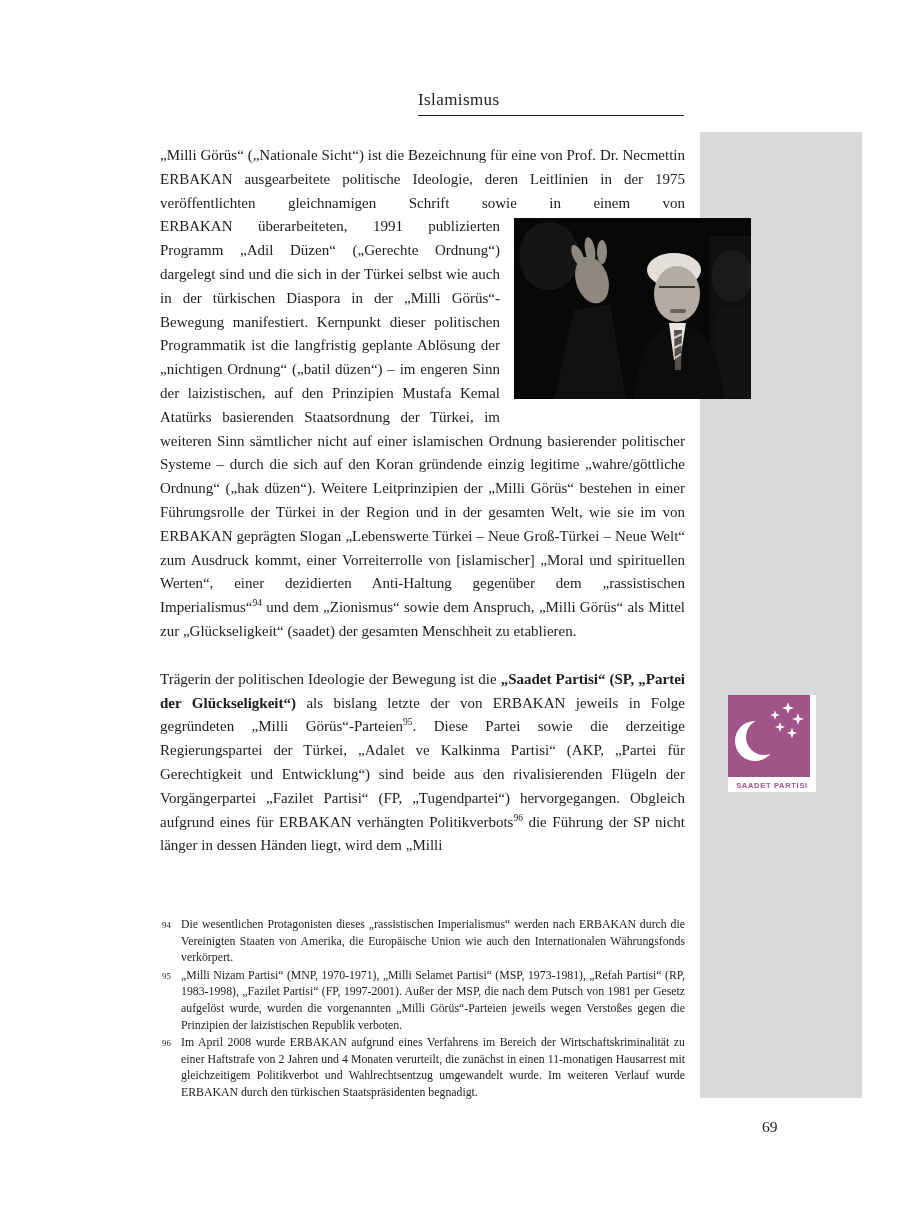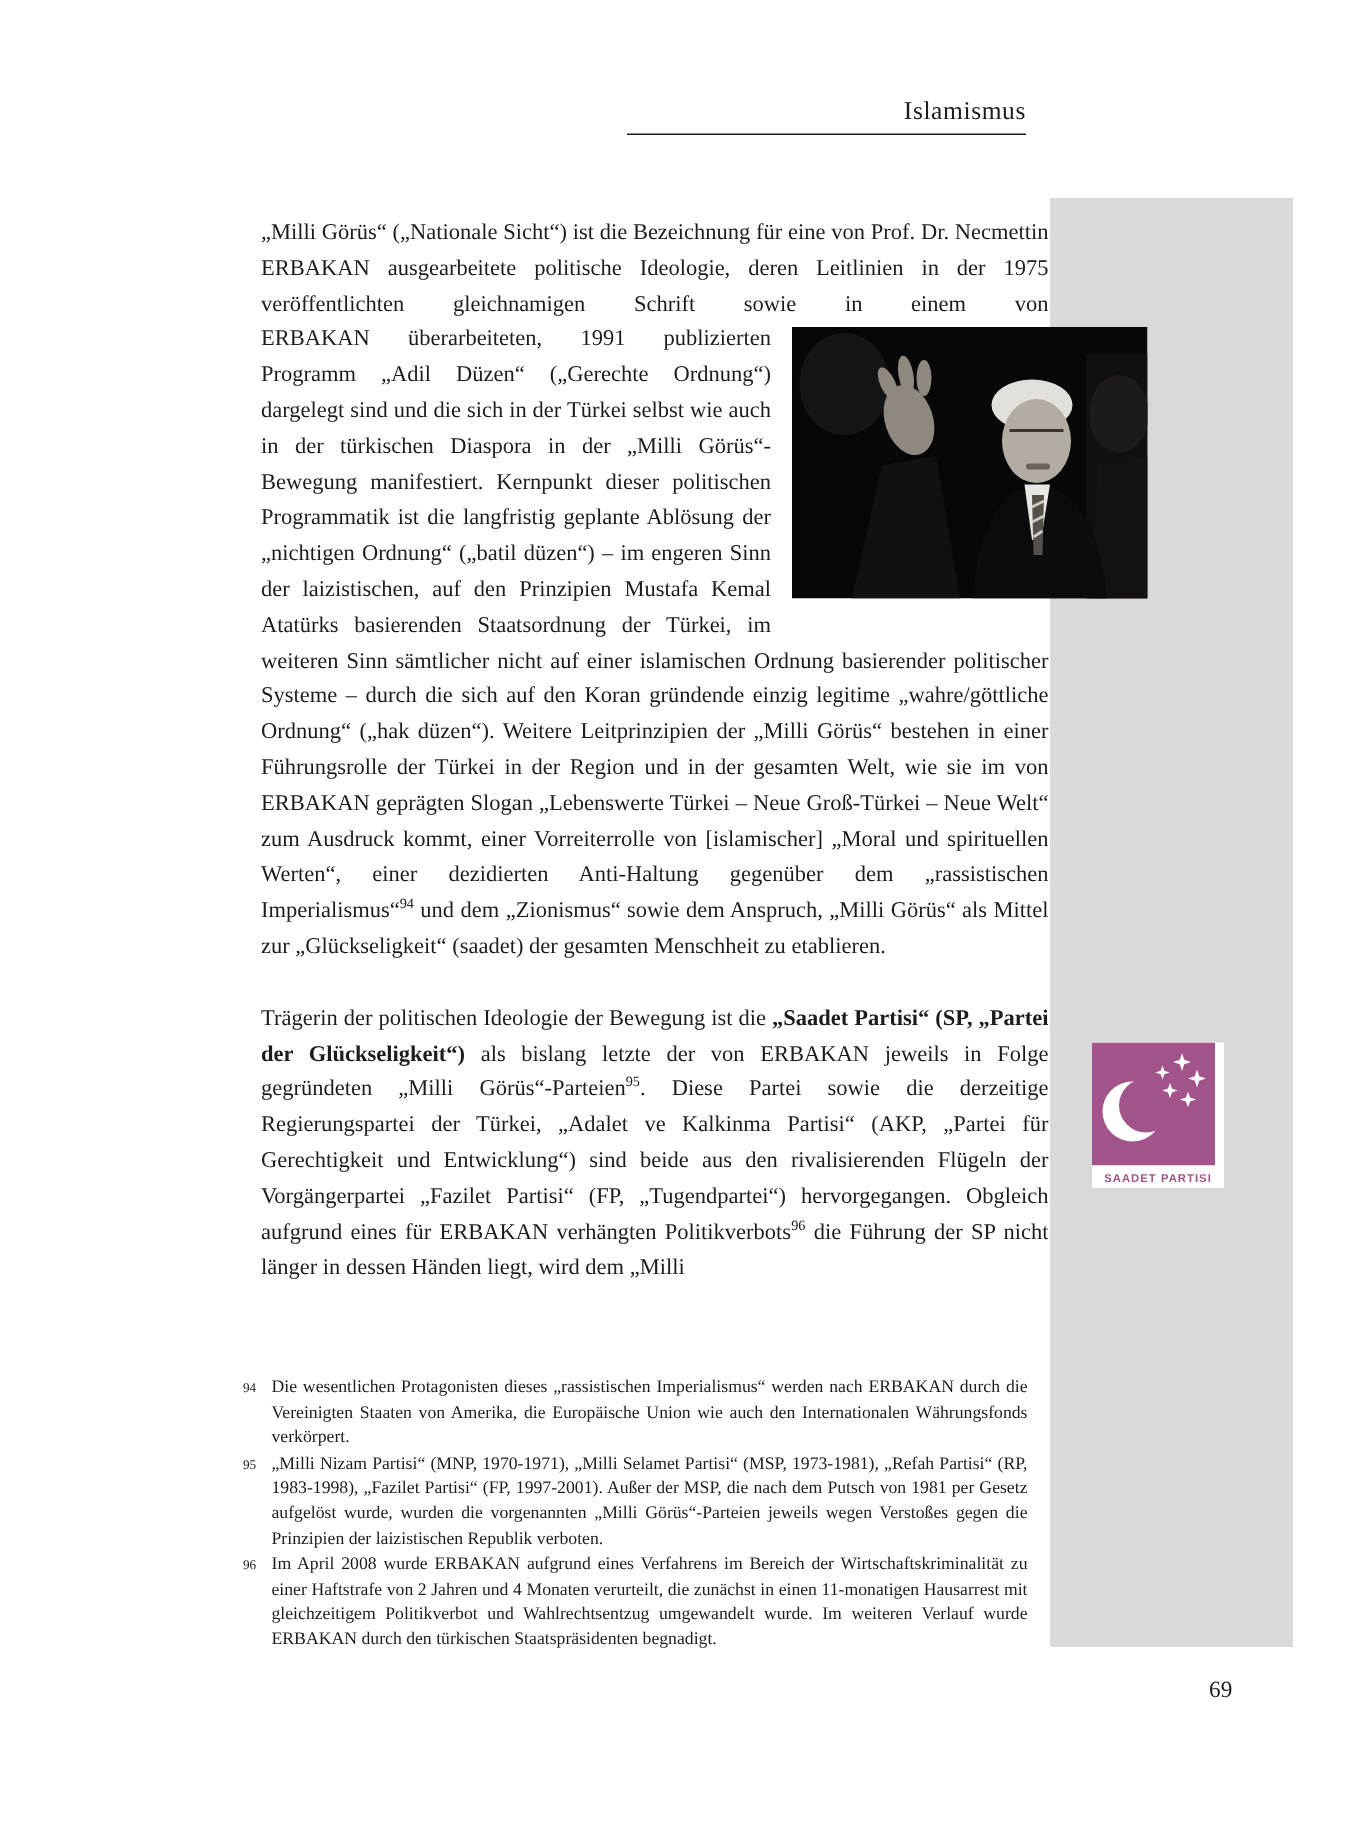--- a/index.html
+++ b/index.html
@@ -1,37 +1,37 @@
 <!DOCTYPE html>
 <html><head>
 <meta charset="utf-8">
 <style>
   html,body{margin:0;padding:0;}
   body{
     width:900px;height:1232px;position:relative;background:#ffffff;
     font-family:"Liberation Serif", serif;color:#1c1c1c;overflow:hidden;
   }
   .sidebar-band{position:absolute;left:700px;top:132px;width:162px;height:966px;background:#d9d9d9;}
-  .runhead{position:absolute;left:418px;top:64px;width:266px;text-align:right;
+  .runhead{position:absolute;left:418px;top:90px;width:266px;text-align:left;
     font-size:17px;letter-spacing:0.4px;padding-bottom:5px;border-bottom:1.2px solid #1c1c1c;}
-  .content{position:absolute;left:174px;top:144px;width:525px;
+  .content{position:absolute;left:160px;top:144px;width:525px;
     font-size:15px;line-height:23.8px;text-align:justify;}
   .para{margin:0;padding:0;}
   .force-justify{text-align-last:justify;}
   .p2{margin-top:24px;}
   .photo-float{float:right;width:237px;height:181px;margin:3px -66px 10px 14px;display:block;}
   .photo-float svg{display:block;}
   .bold{font-weight:700;}
   .ital{}
   sup.fnref{font-size:9.5px;vertical-align:super;line-height:0;}
   .footnotes{position:absolute;left:160px;top:916px;width:525px;
     font-size:11.8px;line-height:16.6px;text-align:justify;}
   .footnote{position:relative;padding-left:21px;margin:0 0 1px 0;}
   .footnote .fnum{position:absolute;left:2px;top:1px;font-size:8.8px;}
-  .pagenum{position:absolute;left:806px;top:1118px;font-size:15.5px;}
+  .pagenum{position:absolute;left:762px;top:1118px;font-size:15.5px;}
   .logo{position:absolute;left:728px;top:695px;width:88px;background:#ffffff;padding:0;box-sizing:border-box;}
   .logo svg{display:block;}
   .logo-band{background:#ffffff;text-align:center;font-family:"Liberation Sans", sans-serif;
     font-size:7.5px;font-weight:bold;color:#a1538a;letter-spacing:0.7px;padding:4px 0 2px 0;}
 </style>
 </head>
 <body>
 
 <div class="page">
 

